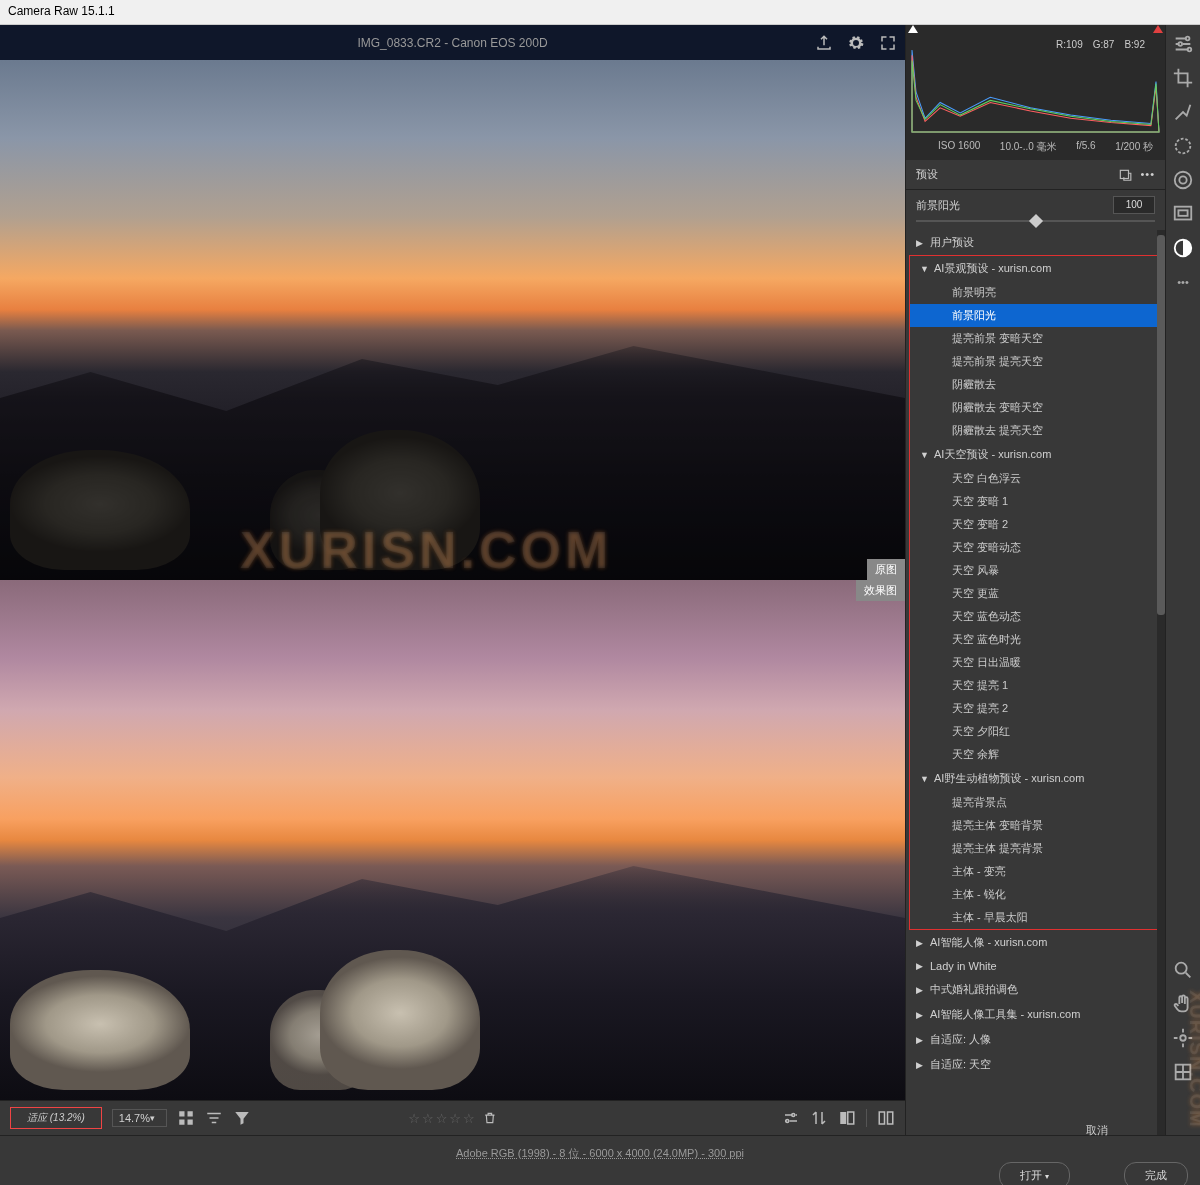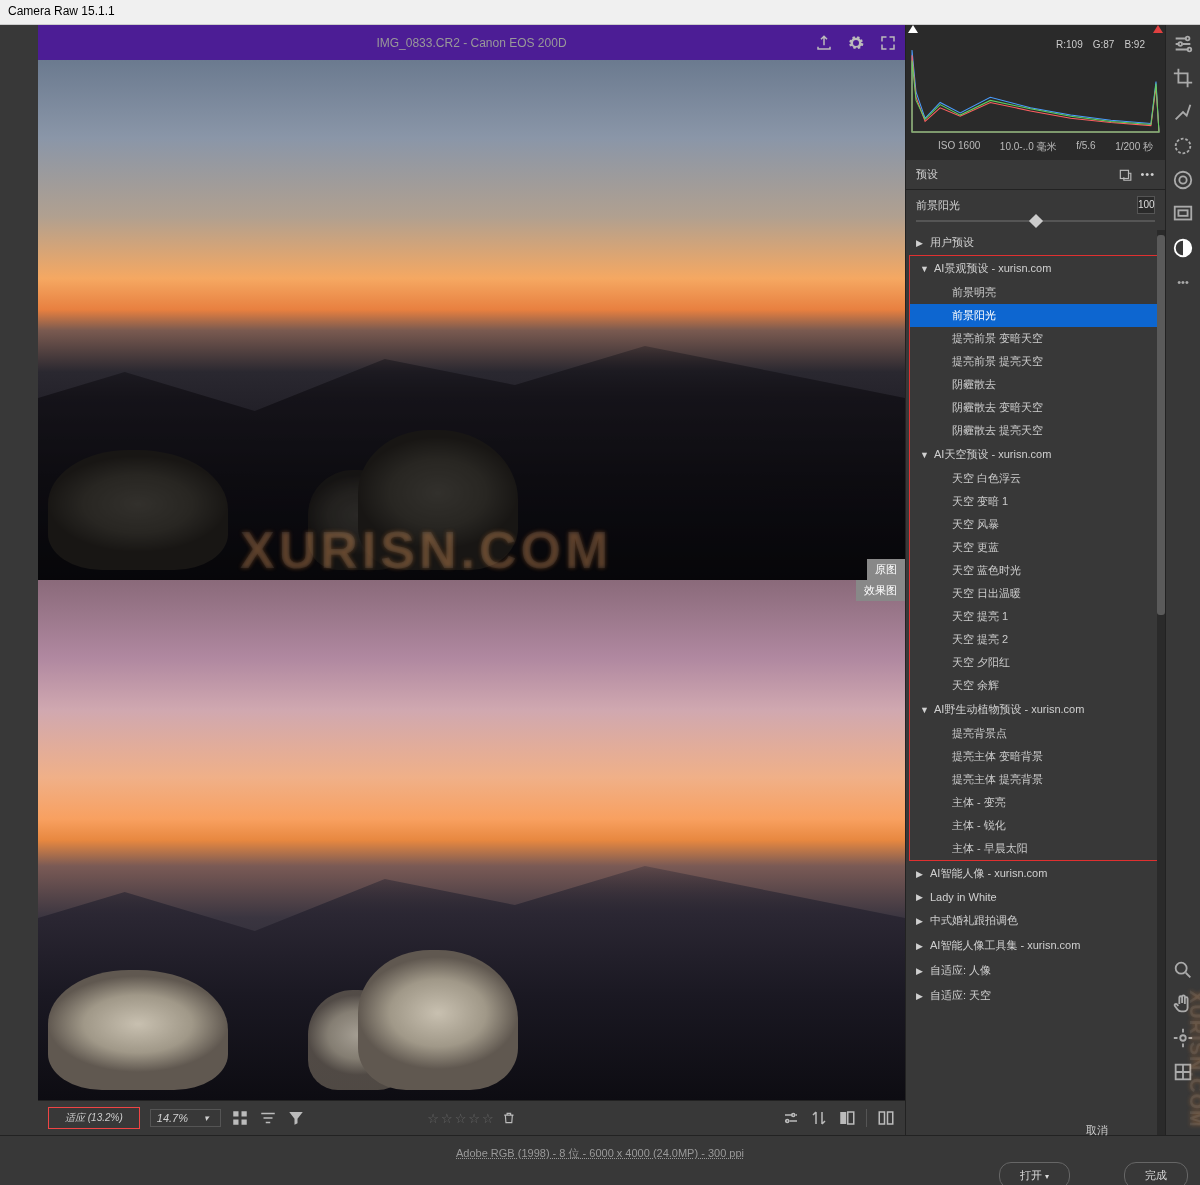--- a/index.html
+++ b/index.html
@@ -1,19 +1,19 @@
 <!DOCTYPE html>
 <html><head>
 <meta charset="utf-8">
 <style>
 * { margin: 0; padding: 0; box-sizing: border-box; }
 body { font-family: "Microsoft YaHei", Arial, sans-serif; background: #383838; color: #d0d0d0; font-size: 11px; width: 1200px; height: 1185px; overflow: hidden; position: relative; }
 .titlebar { height: 25px; background: #f0f0f0; color: #000; padding: 4px 8px; font-size: 12px; border-bottom: 1px solid #ccc; }
 .main-area { display: flex; height: 1110px; }
-.image-container { flex: 1; background: #4c1d95; position: relative; display: flex; flex-direction: column; margin-left: 38px; }
+.image-container { flex: 1; background: #0f172a; position: relative; display: flex; flex-direction: column; }
 .filebar { height: 35px; display: flex; align-items: center; justify-content: center; color: #999; font-size: 12px; position: relative; }
 .file-icons { position: absolute; right: 8px; display: flex; gap: 14px; align-items: center; }
 .icon-btn { width: 18px; height: 18px; cursor: pointer; display: flex; align-items: center; justify-content: center; color: #bbb; }
 .icon-btn svg { width: 100%; height: 100%; }
 .preview-split { flex: 1; display: flex; flex-direction: column; position: relative; }
 .img-pane { flex: 1; position: relative; overflow: hidden; }
 .sky { position: absolute; inset: 0; }
 .sky.top { background: linear-gradient(180deg, #6b7a8f 0%, #8a96a8 15%, #b0a090 30%, #f5a862 42%, #e88040 48%, #7a5a50 52%, #2a2830 60%, #1a1820 75%, #0d0c10 100%); }
 .sky.bottom { background: linear-gradient(180deg, #8a6a7a 0%, #b088a0 15%, #d0a8b0 25%, #f0b088 38%, #f8a060 46%, #e88840 50%, #7a5a55 55%, #3a3540 65%, #252530 80%, #1a1a20 100%); }
 .mountain-layer { position: absolute; bottom: 0; width: 100%; height: 50%; background: linear-gradient(180deg, transparent 0%, #2a2632 30%, #1a1822 60%, #0d0c12 100%); clip-path: polygon(0 30%, 10% 20%, 25% 35%, 40% 15%, 55% 25%, 70% 10%, 85% 20%, 100% 30%, 100% 100%, 0 100%); }
@@ -29,37 +29,37 @@
 .sidebar { width: 260px; background: #383838; display: flex; flex-direction: column; border-left: 1px solid #222; }
 .histogram-area { height: 135px; background: #2a2a2a; position: relative; padding: 4px; }
 .histogram-svg { width: 100%; height: 105px; }
 .rgb-row { position: absolute; top: 14px; right: 20px; color: #ccc; font-size: 10px; display: flex; gap: 10px; }
 .exif-row { display: flex; justify-content: space-between; padding: 4px 8px; color: #bbb; font-size: 10px; margin-left: 20px; }
 .panel-header { height: 30px; display: flex; align-items: center; justify-content: space-between; padding: 0 10px; border-bottom: 1px solid #222; background: #383838; }
 .panel-header .icons { display: flex; gap: 8px; }
 .dots-icon { letter-spacing: 1px; cursor: pointer; }
 .slider-row { display: flex; align-items: center; padding: 6px 10px; gap: 8px; background: #383838; }
 .slider-row .label { flex: 0 0 auto; font-size: 11px; }
-.slider-row .value-box { width: 18px; height: 18px; background: #2a2a2a; border: 1px solid #555; color: #ddd; text-align: center; font-size: 10px; line-height: 16px; }
+.slider-row .value-box { width: 42px; height: 18px; background: #2a2a2a; border: 1px solid #555; color: #ddd; text-align: center; font-size: 10px; line-height: 16px; }
 .slider-track { height: 2px; background: #555; margin: 0 10px 8px 10px; position: relative; }
 .slider-thumb { position: absolute; width: 10px; height: 10px; background: #ccc; top: -4px; left: 48%; transform: rotate(45deg); }
 .preset-list { flex: 1; overflow-y: auto; position: relative; }
 .preset-group-header { padding: 5px 10px; cursor: pointer; display: flex; align-items: center; gap: 4px; font-size: 11px; }
 .tri { font-size: 9px; width: 10px; }
 .preset-item { padding: 4px 10px 4px 42px; cursor: pointer; font-size: 11px; color: #ccc; }
 .preset-item.selected { background: #0d66d0; color: #fff; }
 .red-box { border: 1.5px solid #e03030; margin: 0 3px; }
 .scrollbar-track { position: absolute; right: 0; top: 0; bottom: 0; width: 8px; background: #2a2a2a; }
 .scrollbar-thumb { position: absolute; width: 100%; background: #5a5a5a; border-radius: 3px; }
 .toolbar-right { width: 35px; background: #383838; display: flex; flex-direction: column; align-items: center; padding-top: 8px; gap: 12px; border-left: 1px solid #222; }
 .tool-icon { width: 22px; height: 22px; cursor: pointer; display: flex; align-items: center; justify-content: center; color: #aaa; }
 .tool-icon.active { color: #fff; }
 .bottombar { height: 35px; display: flex; align-items: center; padding: 0 10px; background: #383838; gap: 10px; border-top: 1px solid #222; }
 .zoom-box { color: #ccc; font-size: 10px; padding: 3px 16px; border: 1px solid #ef4444; font-style: italic; }
-.zoom-dropdown { display: flex; align-items: center; gap: 16px; border: 1px solid #555; padding: 2px 6px; font-style: italic; }
+.zoom-dropdown { display: flex; align-items: center; gap: 0; border: 1px solid #555; padding: 2px 6px; }
 .star-row { display: flex; gap: 2px; margin: 0 auto; position: absolute; left: 50%; transform: translateX(-50%); }
 .star { color: #666; font-size: 13px; cursor: pointer; }
 .bottom-right-icons { display: flex; gap: 10px; margin-left: auto; }
 .footer { height: 35px; display: flex; align-items: center; justify-content: space-between; padding: 4px 12px; background: #383838; border-top: 1px solid #222; }
 .footer-info { color: #999; font-size: 11px; text-decoration: underline dotted; margin: 0 auto; position: absolute; left: 50%; transform: translateX(-50%); }
 .footer-buttons { display: flex; gap: 8px; margin-left: auto; }
 .btn { padding: 5px 20px; background: #383838; border: 1px solid #666; border-radius: 12px; color: #ddd; cursor: pointer; font-size: 11px; margin-top: 44px; }
 .btn-text { color: #ccc; cursor: pointer; font-size: 11px; padding: 5px 8px; }
 .watermark { position: absolute; font-size: 52px; font-weight: bold; color: rgba(255,255,255,0.08); letter-spacing: 4px; pointer-events: none; z-index: 100; text-shadow: 0 0 4px rgba(255,150,60,0.3); }
 .wm1 { top: 520px; left: 240px; }
@@ -245,22 +245,25 @@
           <div class="preset-item">提亮前景 提亮天空</div>
           <div class="preset-item">阴霾散去</div>
           <div class="preset-item">阴霾散去 变暗天空</div>
           <div class="preset-item">阴霾散去 提亮天空</div>
           <div class="preset-group-header">
             <span class="tri">▼</span>
             <span>AI天空预设 - xurisn.com</span>
           </div>
           <div class="preset-item">天空 白色浮云</div>
           <div class="preset-item">天空 变暗 1</div>
+          <div class="preset-item">天空 变暗 2</div>
+          <div class="preset-item">天空 变暗动态</div>
           <div class="preset-item">天空 风暴</div>
           <div class="preset-item">天空 更蓝</div>
+          <div class="preset-item">天空 蓝色动态</div>
           <div class="preset-item">天空 蓝色时光</div>
           <div class="preset-item">天空 日出温暖</div>
           <div class="preset-item">天空 提亮 1</div>
           <div class="preset-item">天空 提亮 2</div>
           <div class="preset-item">天空 夕阳红</div>
           <div class="preset-item">天空 余辉</div>
           <div class="preset-group-header">
             <span class="tri">▼</span>
             <span>AI野生动植物预设 - xurisn.com</span>
           </div>

